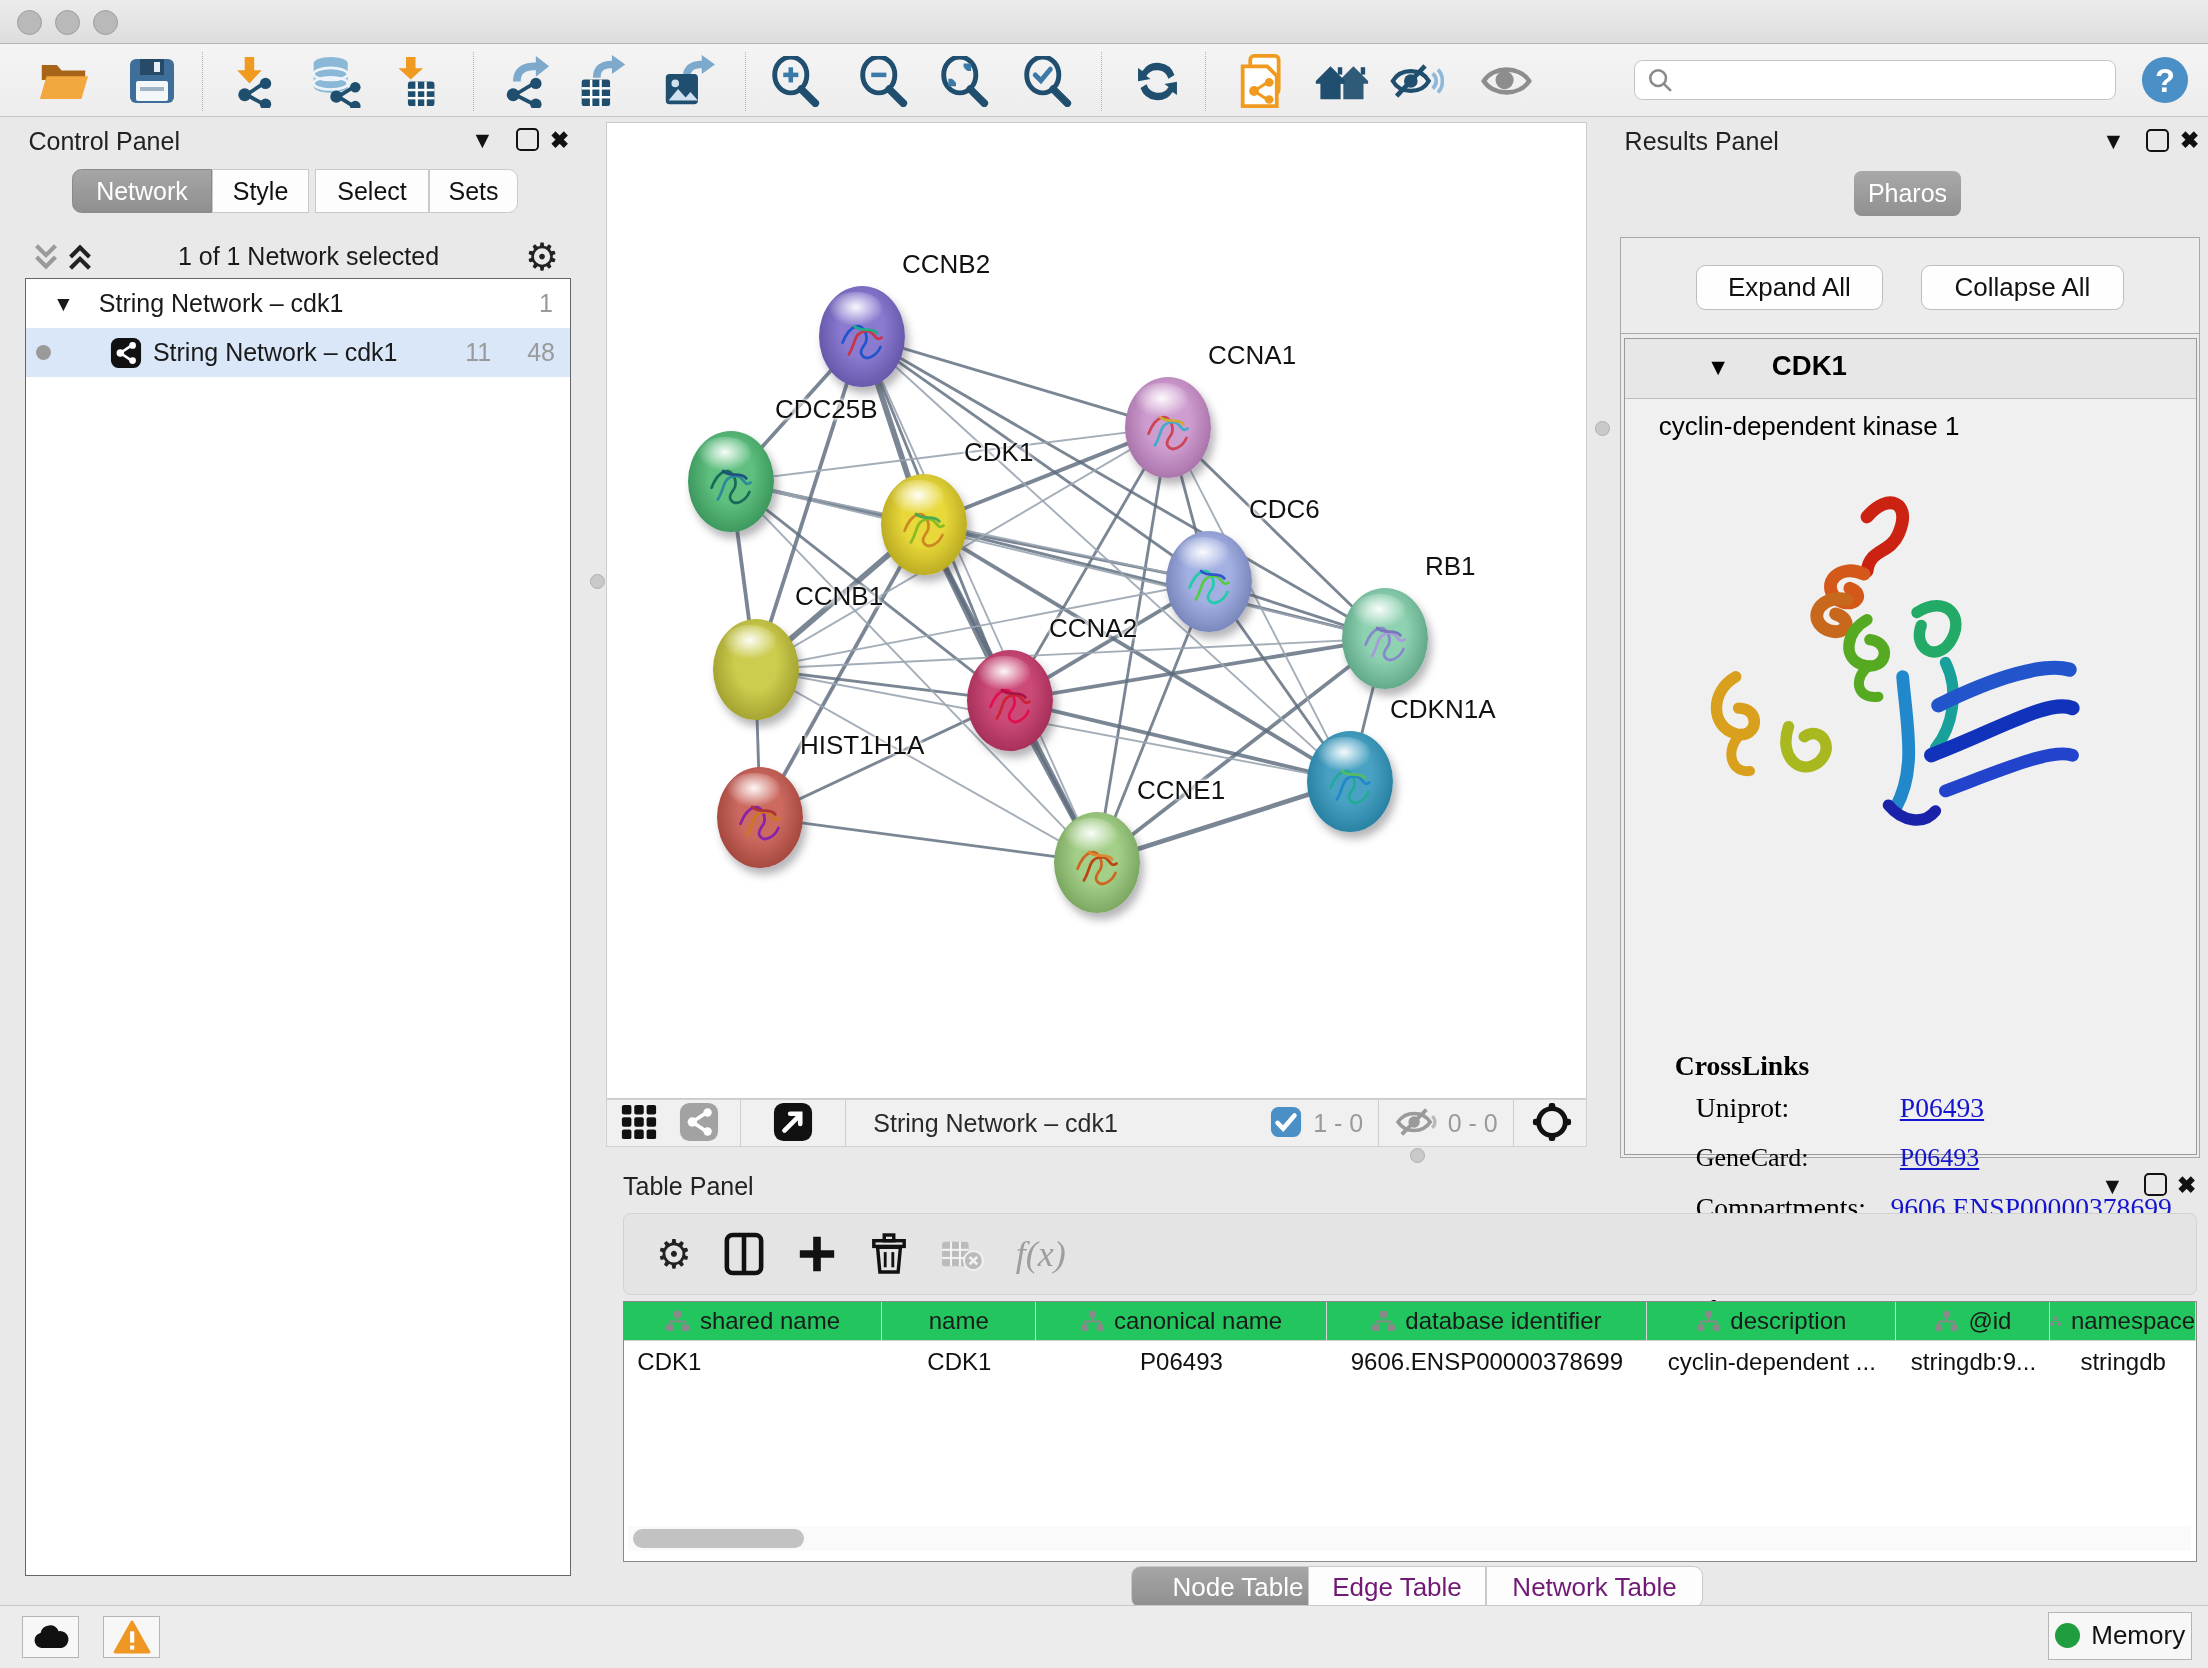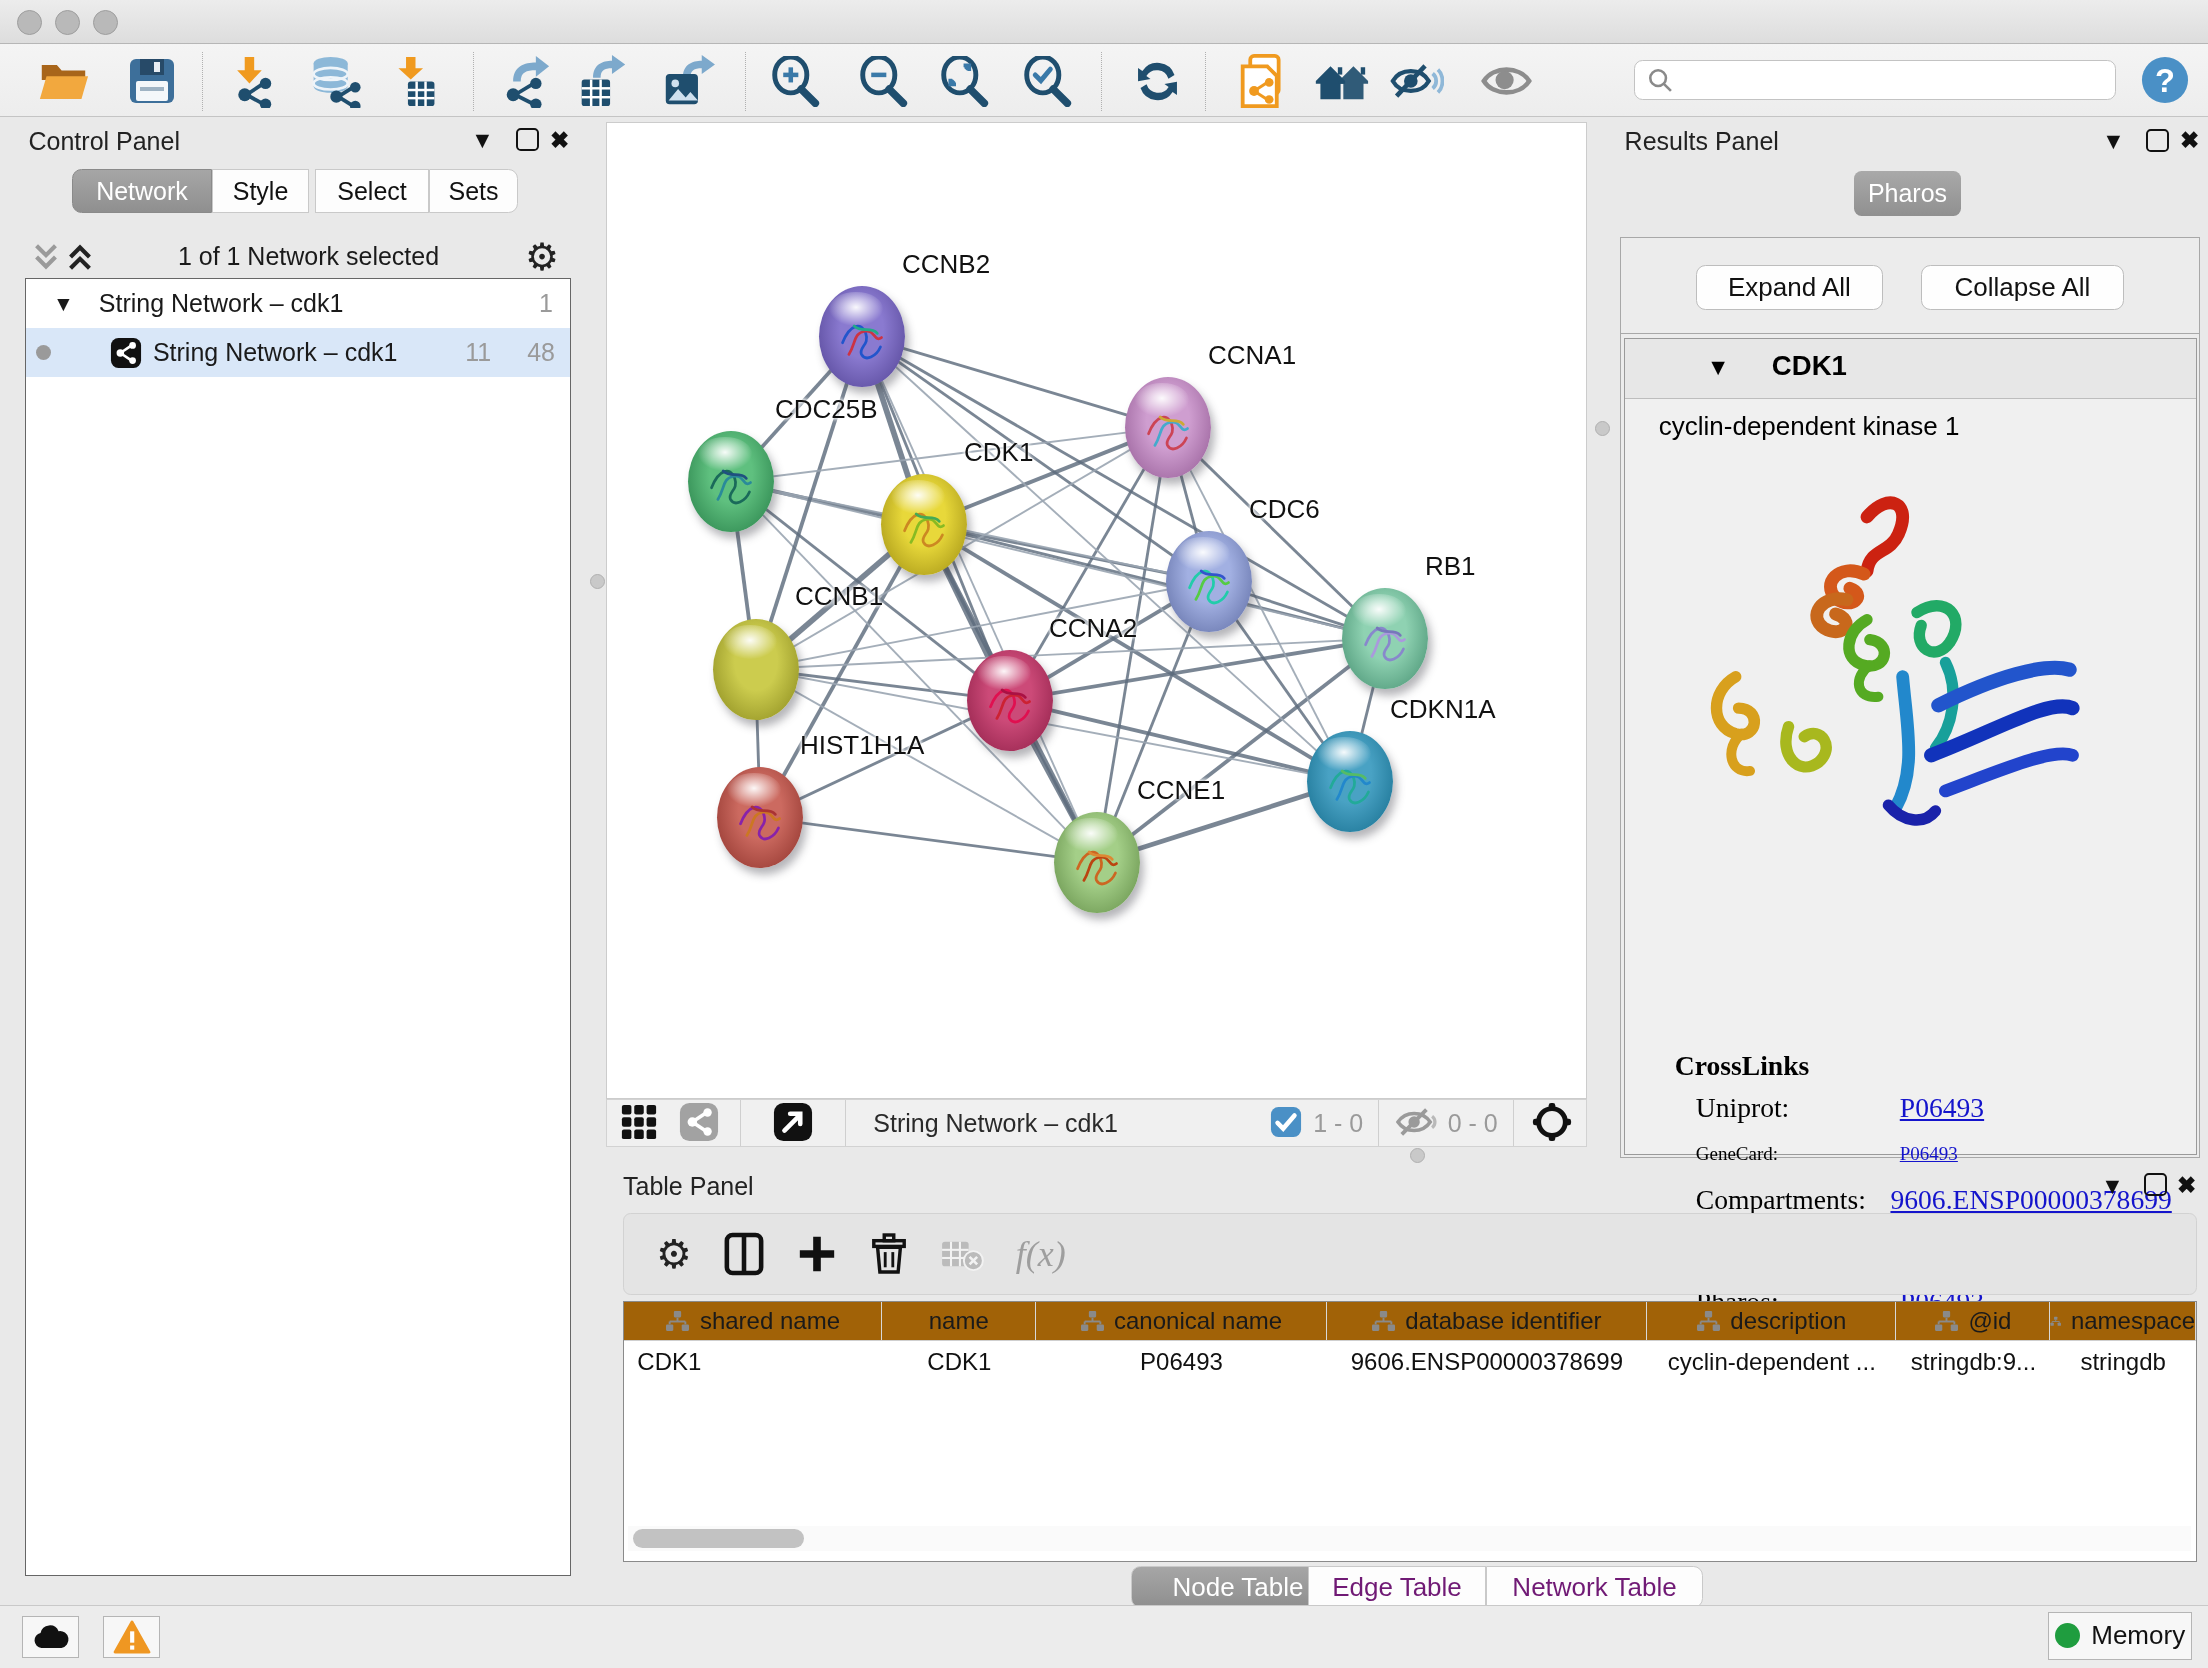--- a/index.html
+++ b/index.html
@@ -57,21 +57,21 @@
   .rbtn{background:#fefefe;border:1px solid #bdbdbd;border-radius:9.5px;font-size:26px;color:#111;
     display:flex;align-items:center;justify-content:center;}
   .rbox{border:1px solid #a8a8a8;background:#ececec;}
   .serif{font-family:"Liberation Serif", serif;}
   .xlink{color:#1414cc;text-decoration:underline;}
   
   .ttoolbox{left:623px;top:1213px;width:1574px;height:82px;background:#e4e4e4;
     border:1px solid #d2d2d2;border-radius:7.6px;display:flex;align-items:center;gap:32px;padding-left:32px;box-sizing:border-box;}
   .tablebox{left:623px;top:1301px;width:1574px;height:261px;background:#fff;border:1.4px solid #8a8a8a;
     box-sizing:border-box;overflow:hidden;}
-  .thr{display:flex;height:38px;background:#a16207;border-bottom:1.4px solid #cfcfcf;}
+  .thr{display:flex;height:38px;background:#22c55e;border-bottom:1.4px solid #cfcfcf;}
   .th{display:flex;align-items:center;justify-content:center;gap:9.5px;font-size:24px;color:#1a1a1a;
     border-right:1px solid #d8d8d8;box-sizing:border-box;height:38px;}
   .tdr{display:flex;height:42px;}
   .td{display:flex;align-items:center;justify-content:center;font-size:24px;color:#111;box-sizing:border-box;
     white-space:nowrap;overflow:hidden;}
   .hscroll{position:absolute;left:3.8px;top:224px;width:1563px;height:25px;background:#fafafa;}
   .hthumb{position:absolute;left:5.7px;top:2.9px;width:171px;height:19px;border-radius:9.5px;background:#c2c2c2;}
   .btab{height:42px;display:flex;align-items:center;justify-content:center;font-size:26px;background:#fdfdfd;
     border:1px solid #c9c9c9;color:#701a75;box-sizing:border-box;}
   .btab.sel{background:linear-gradient(#a6a6a6,#8f8f8f);color:#fff;}
@@ -610,21 +610,21 @@
           <path d="M165,242 C175,254 190,256 198,246" stroke="#1a22aa" stroke-width="8"></path>
         </g>
       </svg>
 
       <div class="abs serif" style="left:50px;top:711px;font-size:27.6px;font-weight:bold">CrossLinks</div>
       <div class="abs" style="left:71px;top:753px;width:476px">
           <div class="serif" style="display: flex; margin-bottom: 19px; font-size: 27.6px;">
             <span style="width: 204px;">Uniprot:</span>
             <span class="xlink">P06493</span>
           </div>
-          <div class="serif" style="display: flex; margin-bottom: 19px; font-size: 19px;">
+          <div class="serif" style="display: flex; margin-bottom: 19px; font-size: 26px;">
             <span style="width: 204px;">GeneCard:</span>
             <span class="xlink">P06493</span>
           </div>
           <div class="serif" style="display: flex; margin-bottom: 19px; font-size: 27.6px;">
             <span style="width: 204px;">Compartments:</span>
             <span class="xlink">9606.ENSP00000378699</span>
           </div>
           <div class="serif" style="display: flex; margin-bottom: 19px; font-size: 27.6px;">
             <span style="width: 204px;">Tissues:</span>
             <span class="xlink">9606.ENSP00000378699</span>

